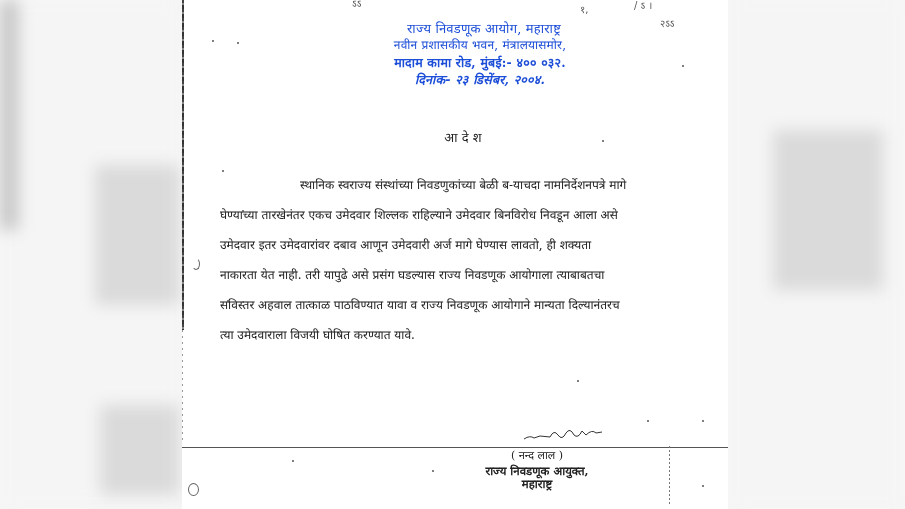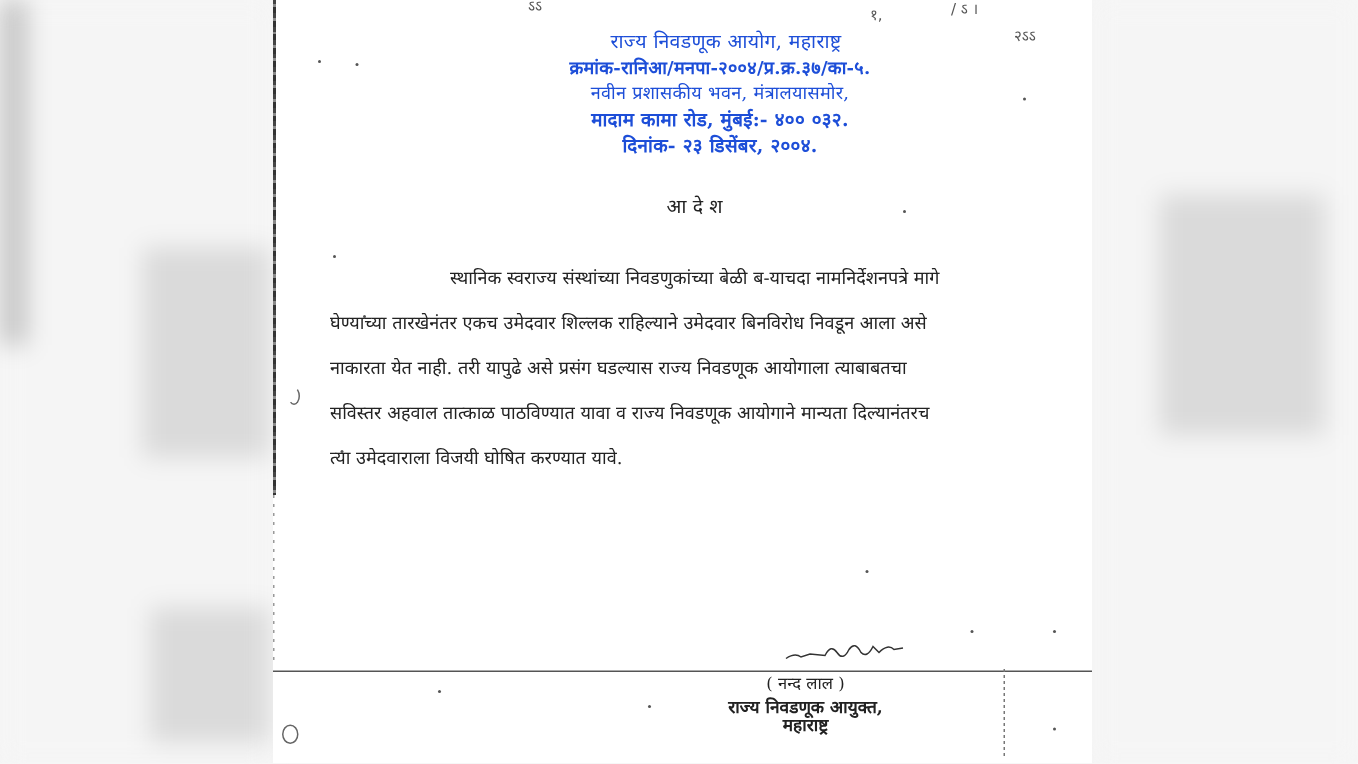--- a/index.html
+++ b/index.html
@@ -75,21 +75,21 @@
     }
     .header .line {
       font-size: 12.5px;
       line-height: 17px;
       letter-spacing: 0.2px;
     }
     .header .l1 { margin-left: 58px; font-size: 13px; }
     .header .l2 { margin-left: 50px; font-weight: bold; font-size: 12px; }
     .header .l3 { margin-left: 50px; font-weight: normal; font-size: 12px; }
     .header .l4 { margin-left: 50px; font-weight: bold; font-size: 12.5px; }
-    .header .l5 { margin-left: 50px; font-weight: bold; font-size: 12.5px; }
+    .header .l5 { margin-left: 50px; font-weight: bold; font-size: 12.5px; font-style: italic; }
     .order-title {
       position: absolute;
       left: 0;
       top: 128px;
       width: 546px;
       text-align: center;
       font-size: 13px;
       color: #222;
       margin-left: 8px;
     }
@@ -176,35 +176,35 @@
     <div class="blur-block" style="left:45px;top:130px;width:110px;height:160px;"></div>
   </div>
 
   <div class="doc">
     <div class="doc-edge"></div>
     <div class="doc-edge-lower"></div>
 
     <div class="top-marks" style="left:170px;top:-4px;">ऽऽ</div>
     <div class="top-marks" style="left:398px;top:2px;">१,</div>
     <div class="top-marks" style="left:452px;top:-2px;">/ ऽ ।</div>
-    <div class="top-marks" style="left:494px;top:16px;font-family:Liberation Serif, serif;">२ऽऽ</div>
+    <div class="top-marks" style="left:478px;top:16px;font-family:Liberation Serif, serif;">२ऽऽ</div>
 
     <div class="header">
       <div class="line l1">राज्य निवडणूक आयोग, महाराष्ट्र</div>
-      <div class="line l2">क्रमांक-रानिआ/मनपा-२००४/प्र.क्र.३७/का-५.</div>
       <div class="line l3">नवीन प्रशासकीय भवन, मंत्रालयासमोर,</div>
       <div class="line l4">मादाम कामा रोड, मुंबई:- ४०० ०३२.</div>
       <div class="line l5">दिनांक- २३ डिसेंबर, २००४.</div>
     </div>
 
     <div class="order-title">आ दे श</div>
 
     <div class="body-text">
       <div class="bl first">स्थानिक स्वराज्य संस्थांच्या निवडणुकांच्या वेळी ब-याचदा नामनिर्देशनपत्रे मागे</div>
       <div class="bl">घेण्याच्या तारखेनंतर एकच उमेदवार शिल्लक राहिल्याने उमेदवार बिनविरोध निवडून आला असे</div>
+      <div class="bl">उमेदवार इतर उमेदवारांवर दबाव आणून उमेदवारी अर्ज मागे घेण्यास लावतो, ही शक्यता</div>
       <div class="bl">नाकारता येत नाही. तरी यापुढे असे प्रसंग घडल्यास राज्य निवडणूक आयोगाला त्याबाबतचा</div>
       <div class="bl">सविस्तर अहवाल तात्काळ पाठविण्यात यावा व राज्य निवडणूक आयोगाने मान्यता दिल्यानंतरच</div>
       <div class="bl">त्या उमेदवाराला विजयी घोषित करण्यात यावे.</div>
     </div>
 
     <svg class="signature" viewBox="0 0 100 22">
       <path d="M2 16 Q8 12 12 15 L18 13 L28 14 Q32 6 36 12 Q40 18 44 10 Q48 4 52 12 Q56 16 60 8 L64 12 Q70 6 74 10 L80 9" fill="none" stroke="#333" stroke-width="1"></path>
     </svg>
 
     <div class="rule"></div>

